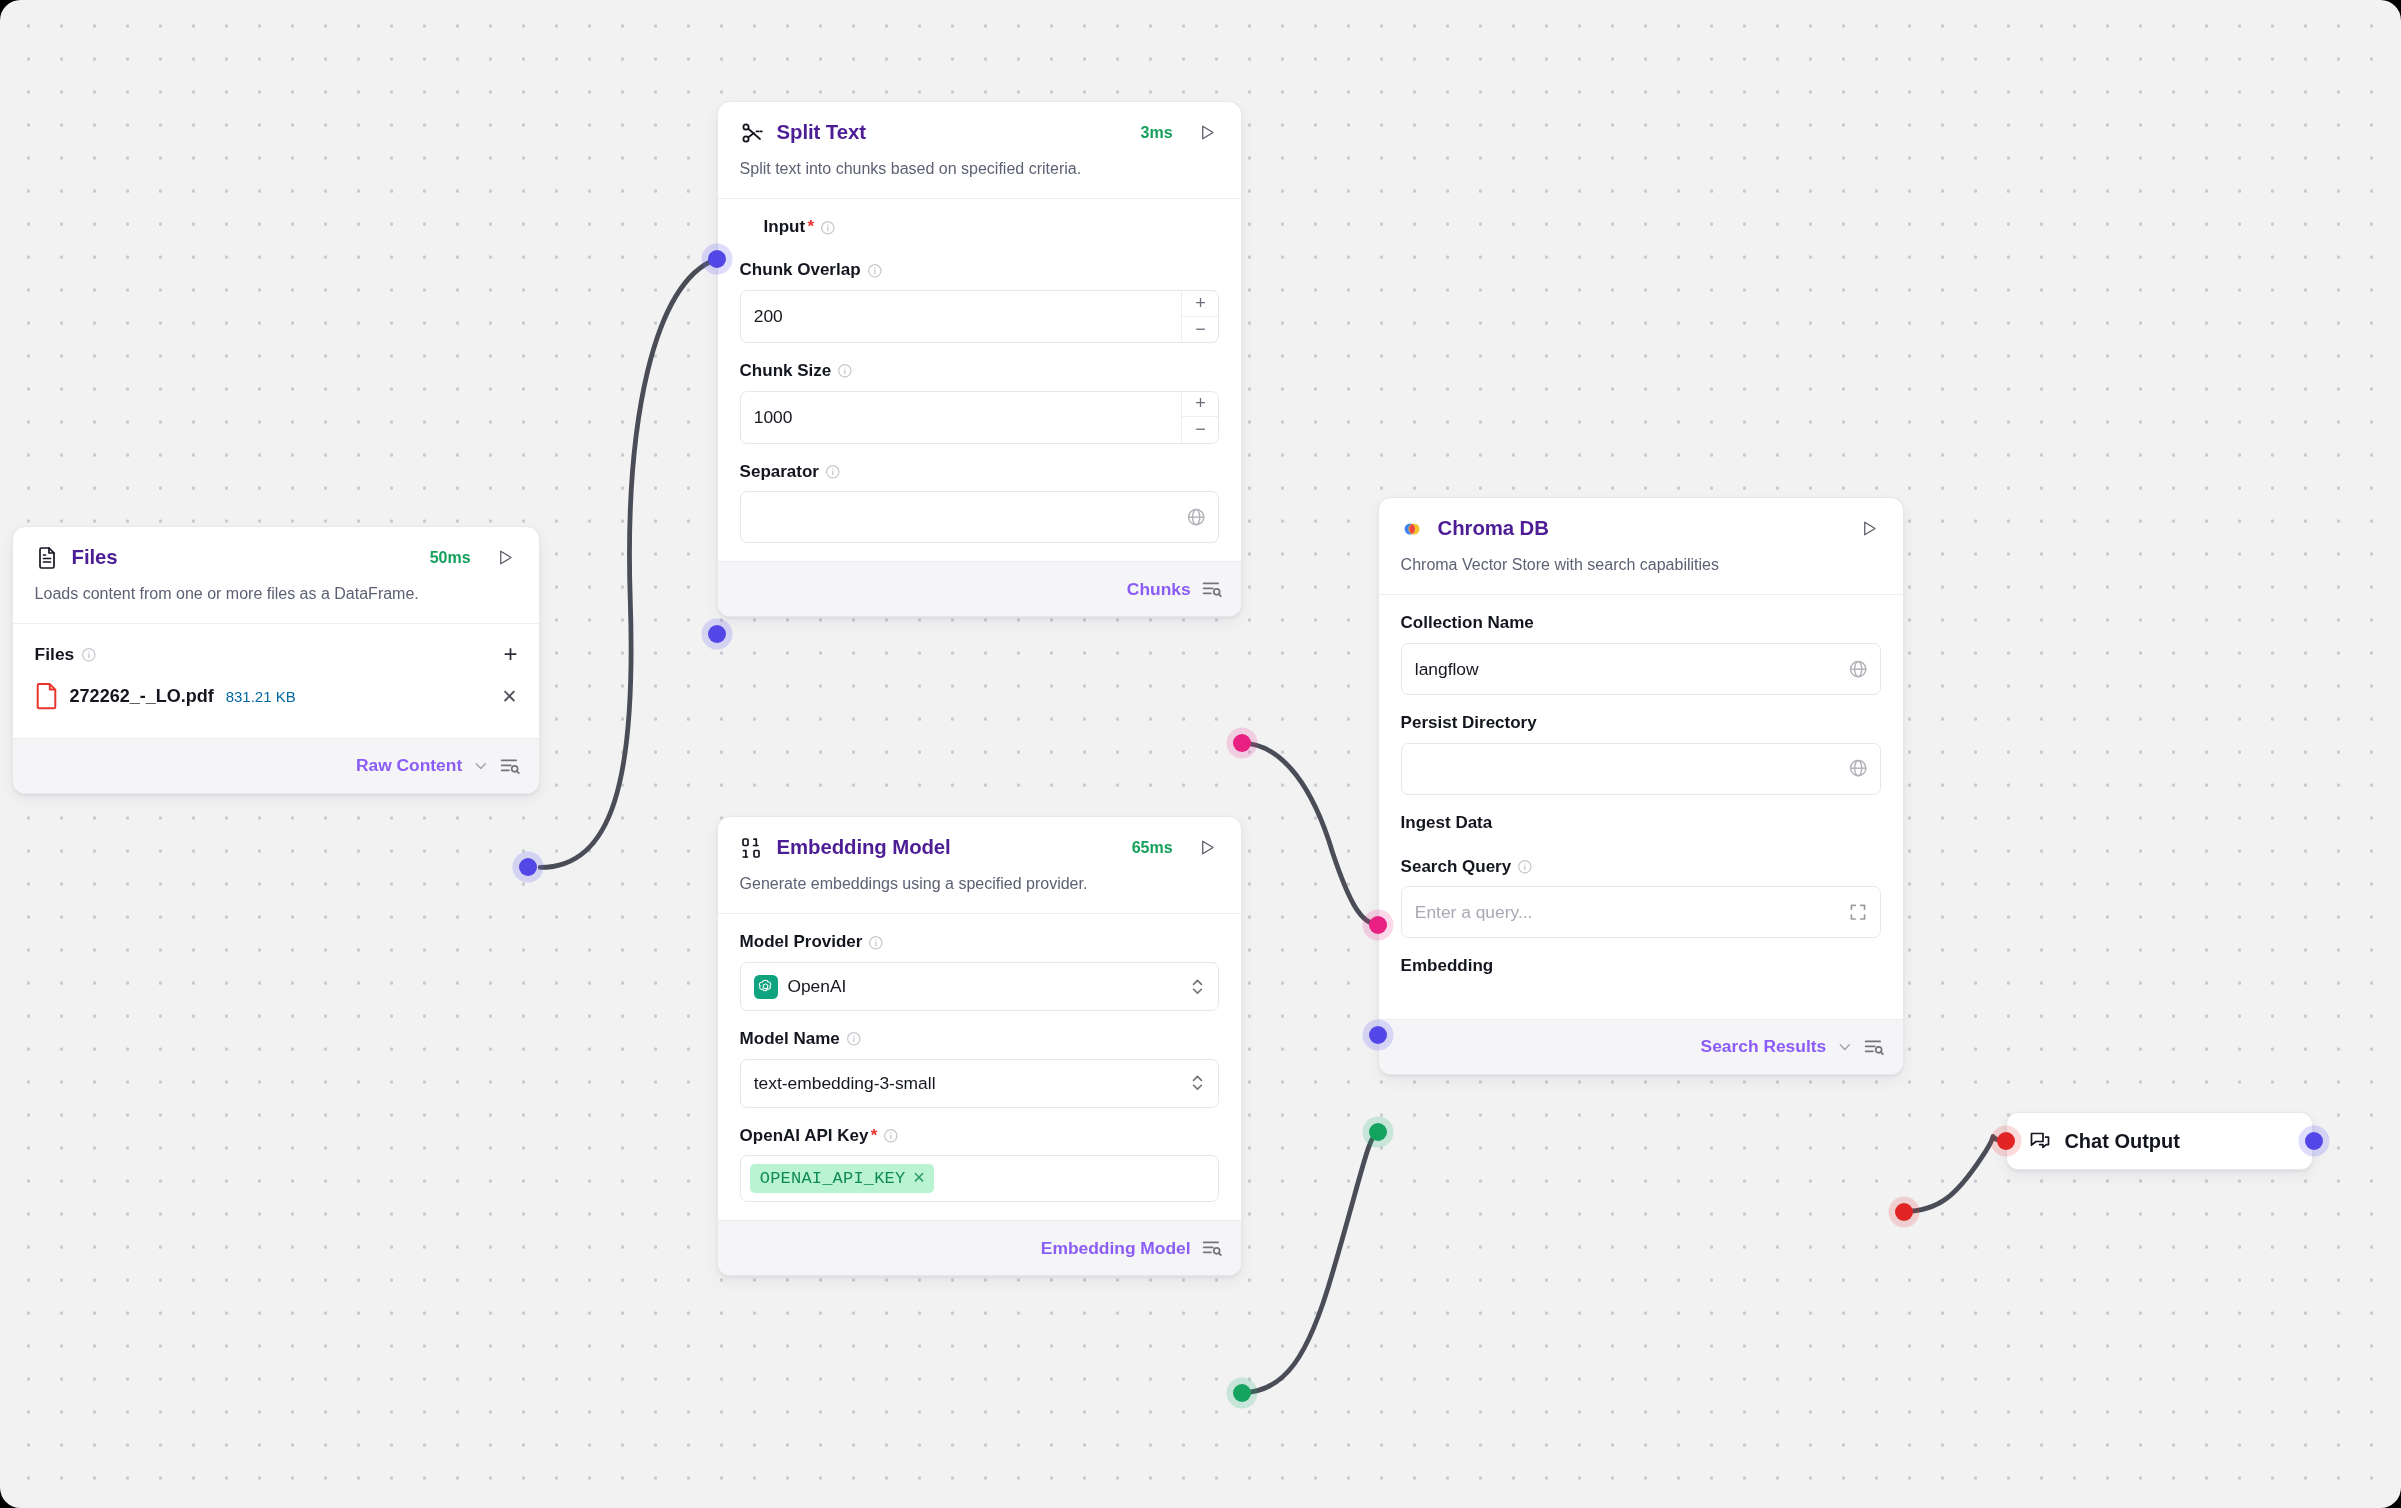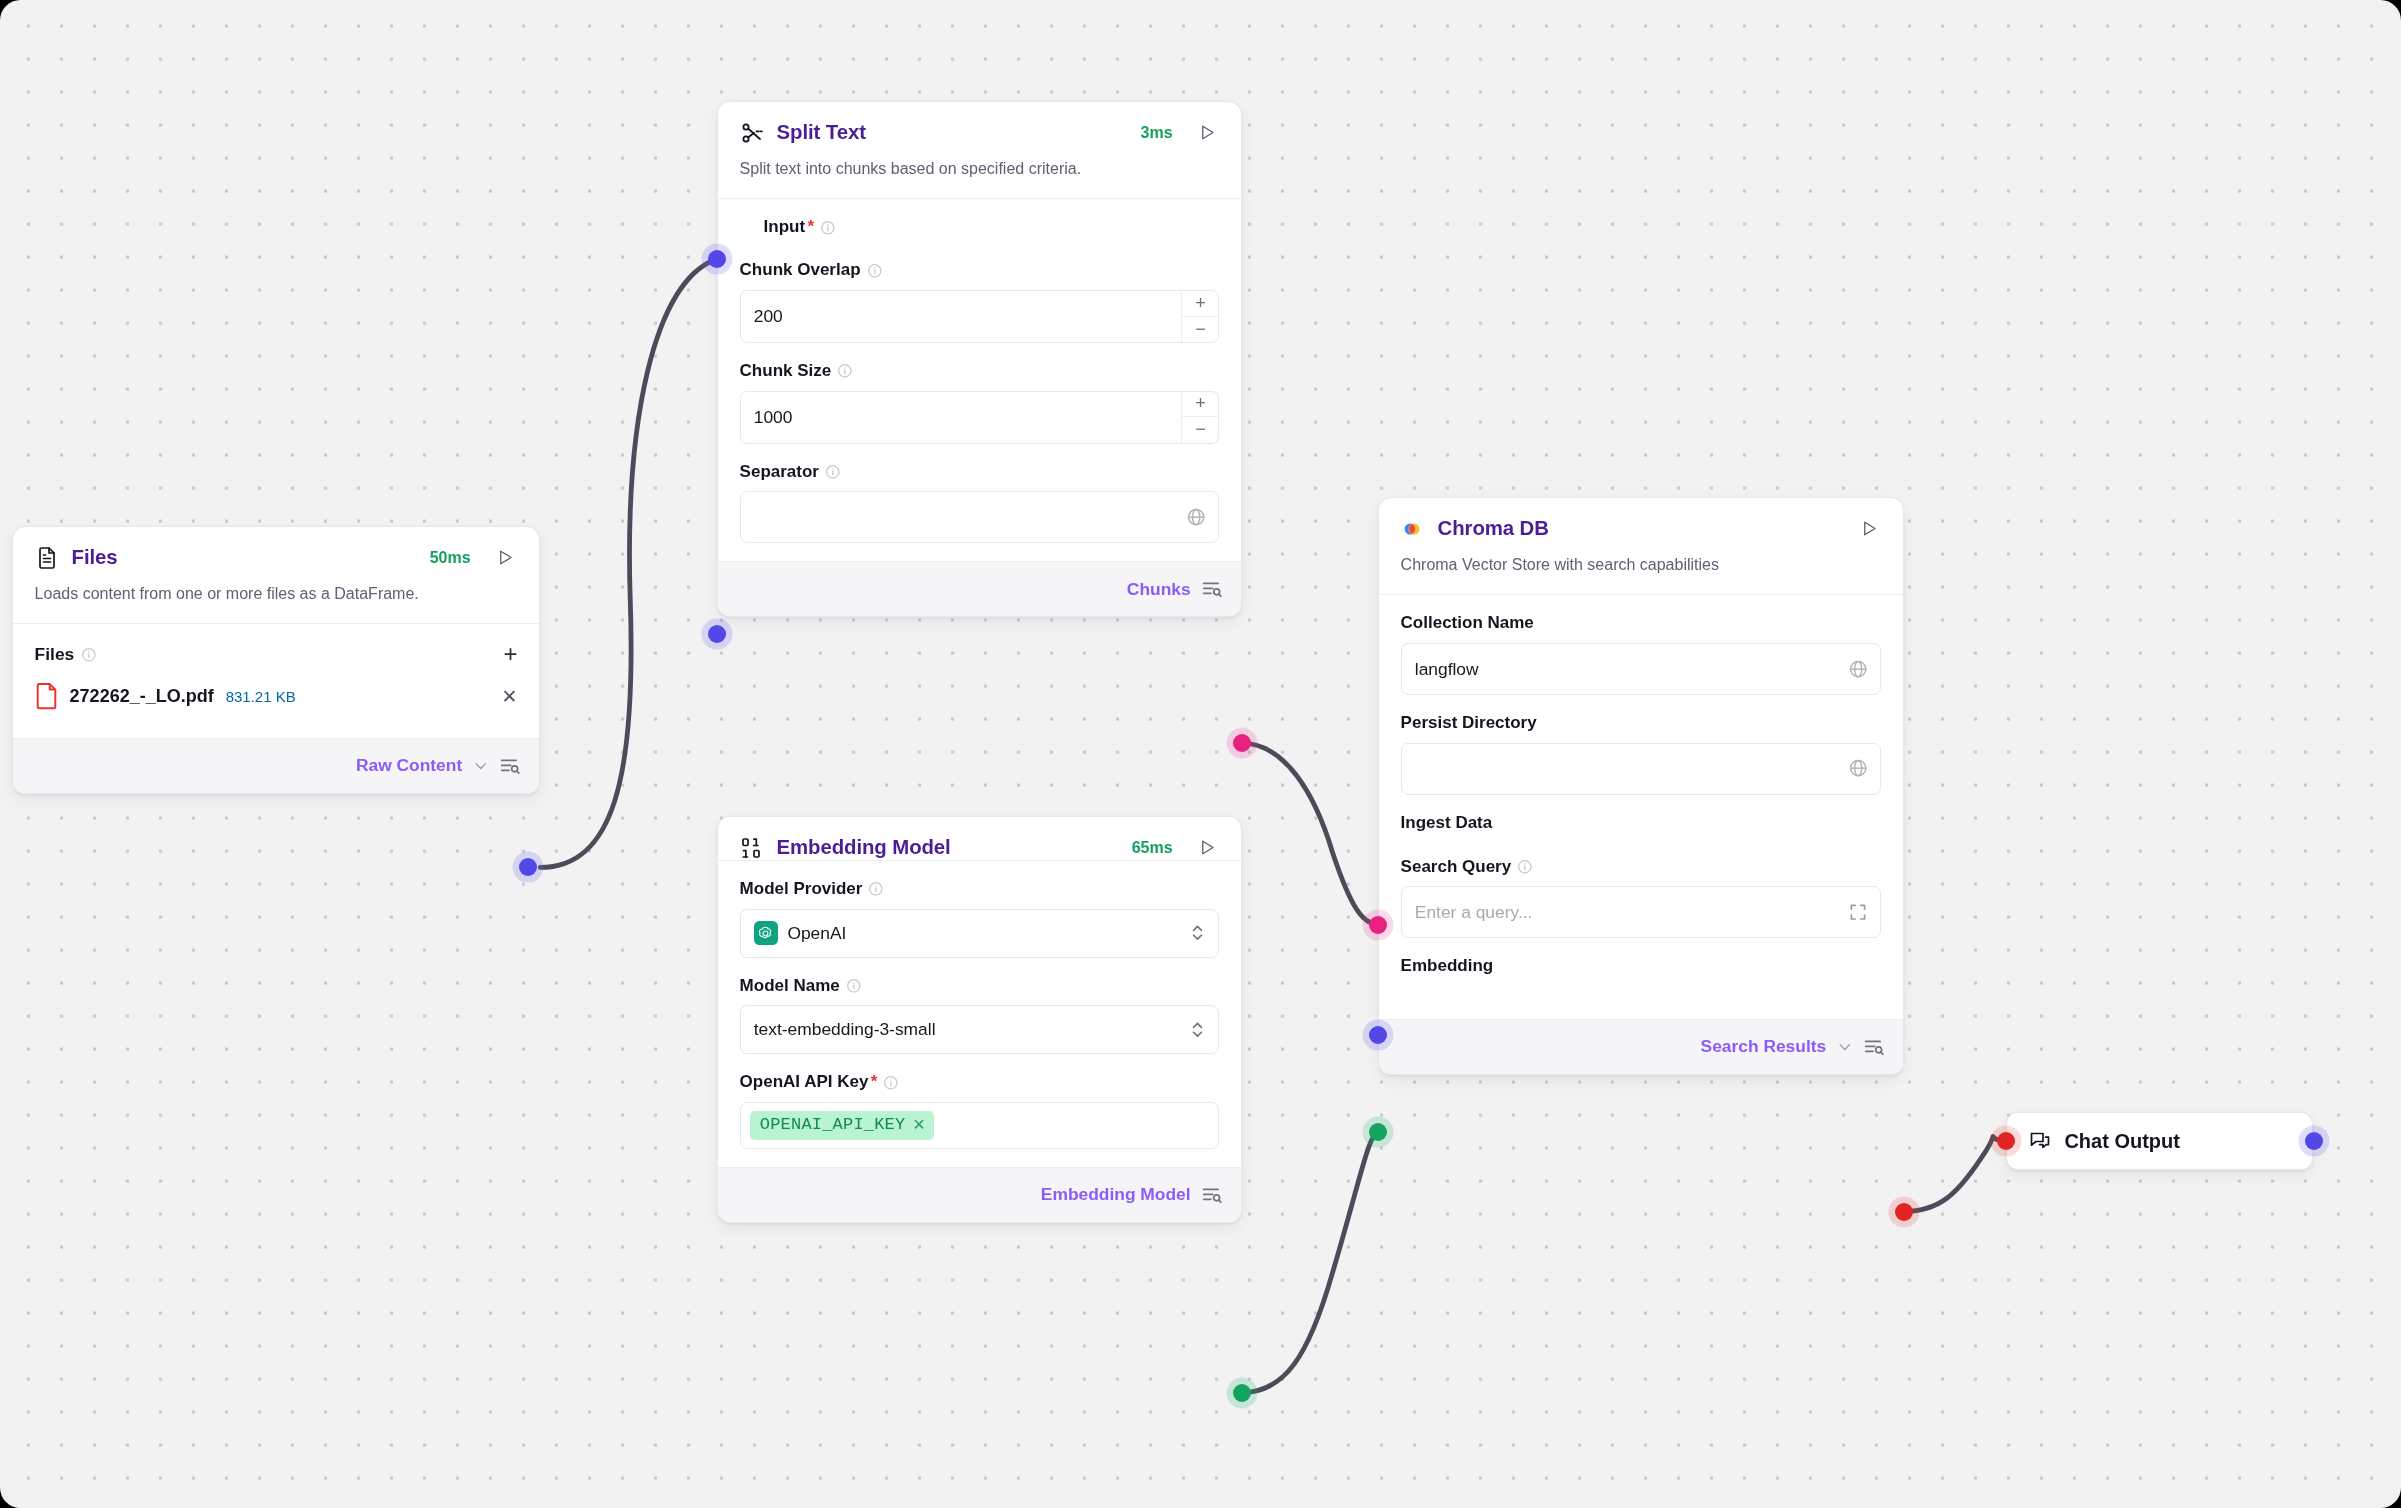--- a/index.html
+++ b/index.html
@@ -384,20 +384,21 @@
         </span>
         <span class="node-title">Embedding Model</span>
         <span class="node-time">65ms</span>
         <span class="play-btn">
           <svg viewBox="0 0 24 24" fill="none" stroke="#585b68" stroke-width="1.6" stroke-linejoin="round">
               <path d="M6 4l13 8-13 8z"></path>
             </svg>
         </span>
       </div>
     </div>
+    <div class="node-desc">Generate embeddings using a specified provider.</div>
     <div class="node-sep"></div>
     <div class="node-body">
 
       <div class="field">
         <div class="field-label">
           <span>Model Provider</span>
           <span class="info-ico">
             <svg viewBox="0 0 24 24" fill="none" stroke="#7b7e8c" stroke-width="2">
                 <circle cx="12" cy="12" r="9.5"></circle>
                 <path d="M12 11v5.5" stroke-linecap="round"></path>

